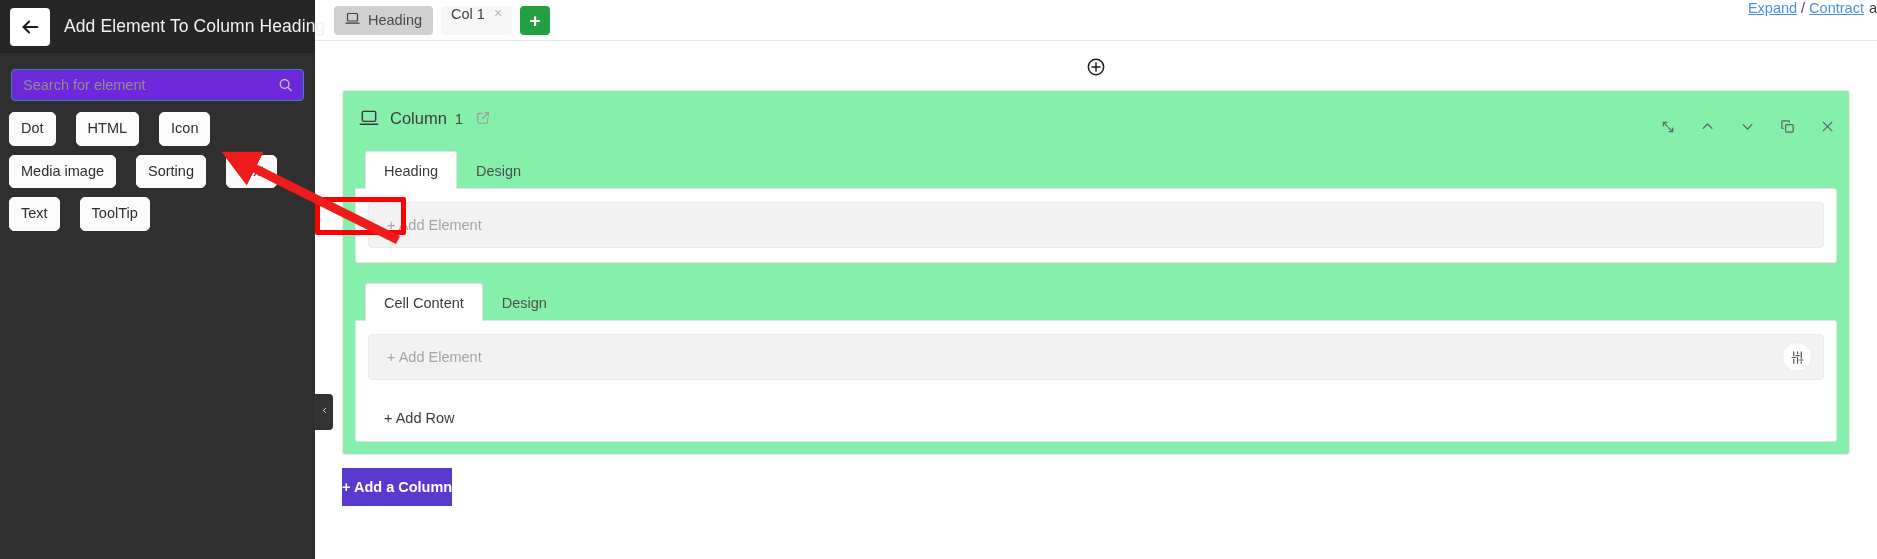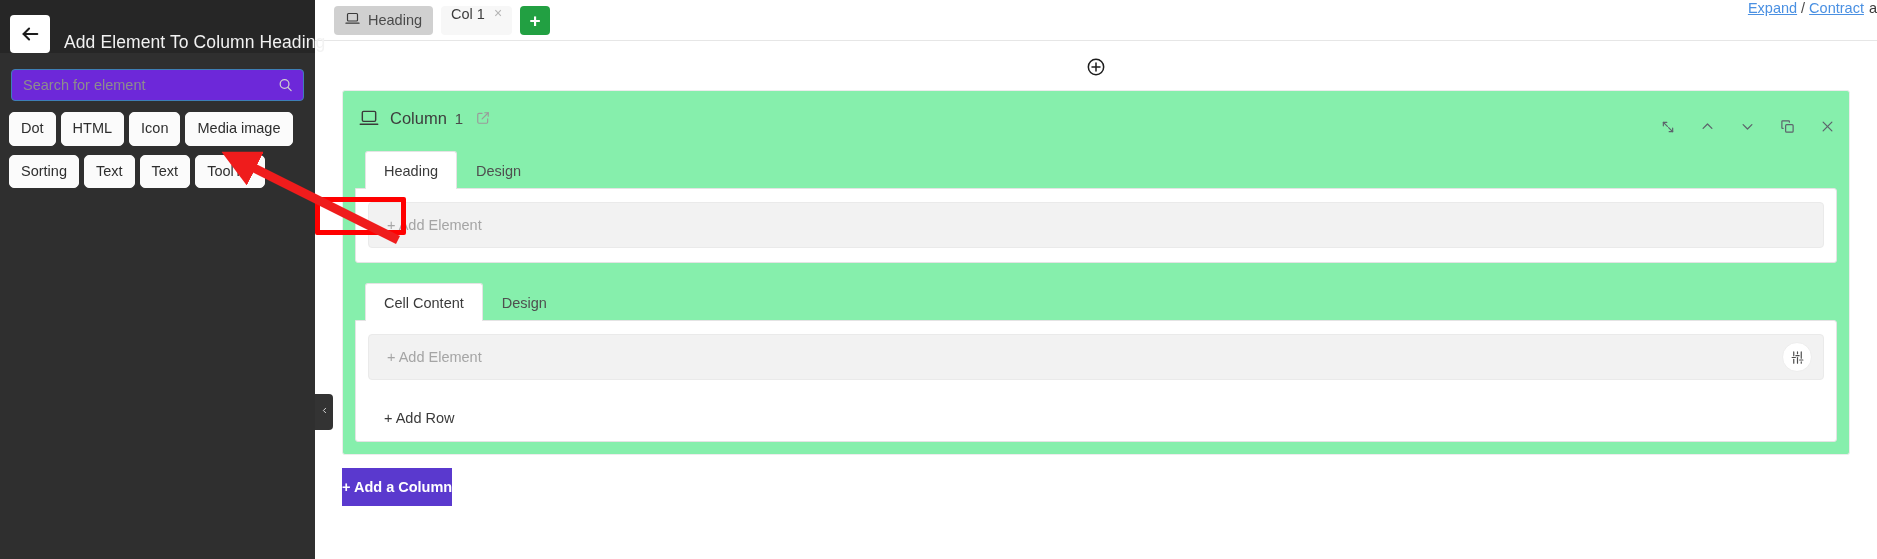--- a/index.html
+++ b/index.html
@@ -28,21 +28,21 @@
     background: #2f2f2f;
     flex: 0 0 315px;
     position: relative;
     z-index: 5;
   }
 
   .sidebar-header {
     height: 53px;
     background: #262626;
     display: flex;
-    align-items: flex-end;
+    align-items: center;
     padding: 0 10px;
     gap: 14px;
   }
 
   .back-button {
     width: 40px;
     height: 38px;
     background: #ffffff;
     border-radius: 4px;
     display: flex;
@@ -84,21 +84,21 @@
     top: 50%;
     transform: translateY(-50%);
     pointer-events: none;
     line-height: 0;
   }
 
   .chip-area {
     margin: 11px 9px 0 9px;
     display: flex;
     flex-wrap: wrap;
-    gap: 9px 5px;
+    gap: 9px 20px;
   }
   .chip {
     background: #fbfbfb;
     color: #2e2e2e;
     border-radius: 5px;
     font-size: 14.5px;
     line-height: 1;
     padding: 8px 11px 9px 11px;
     cursor: pointer;
     white-space: nowrap;

